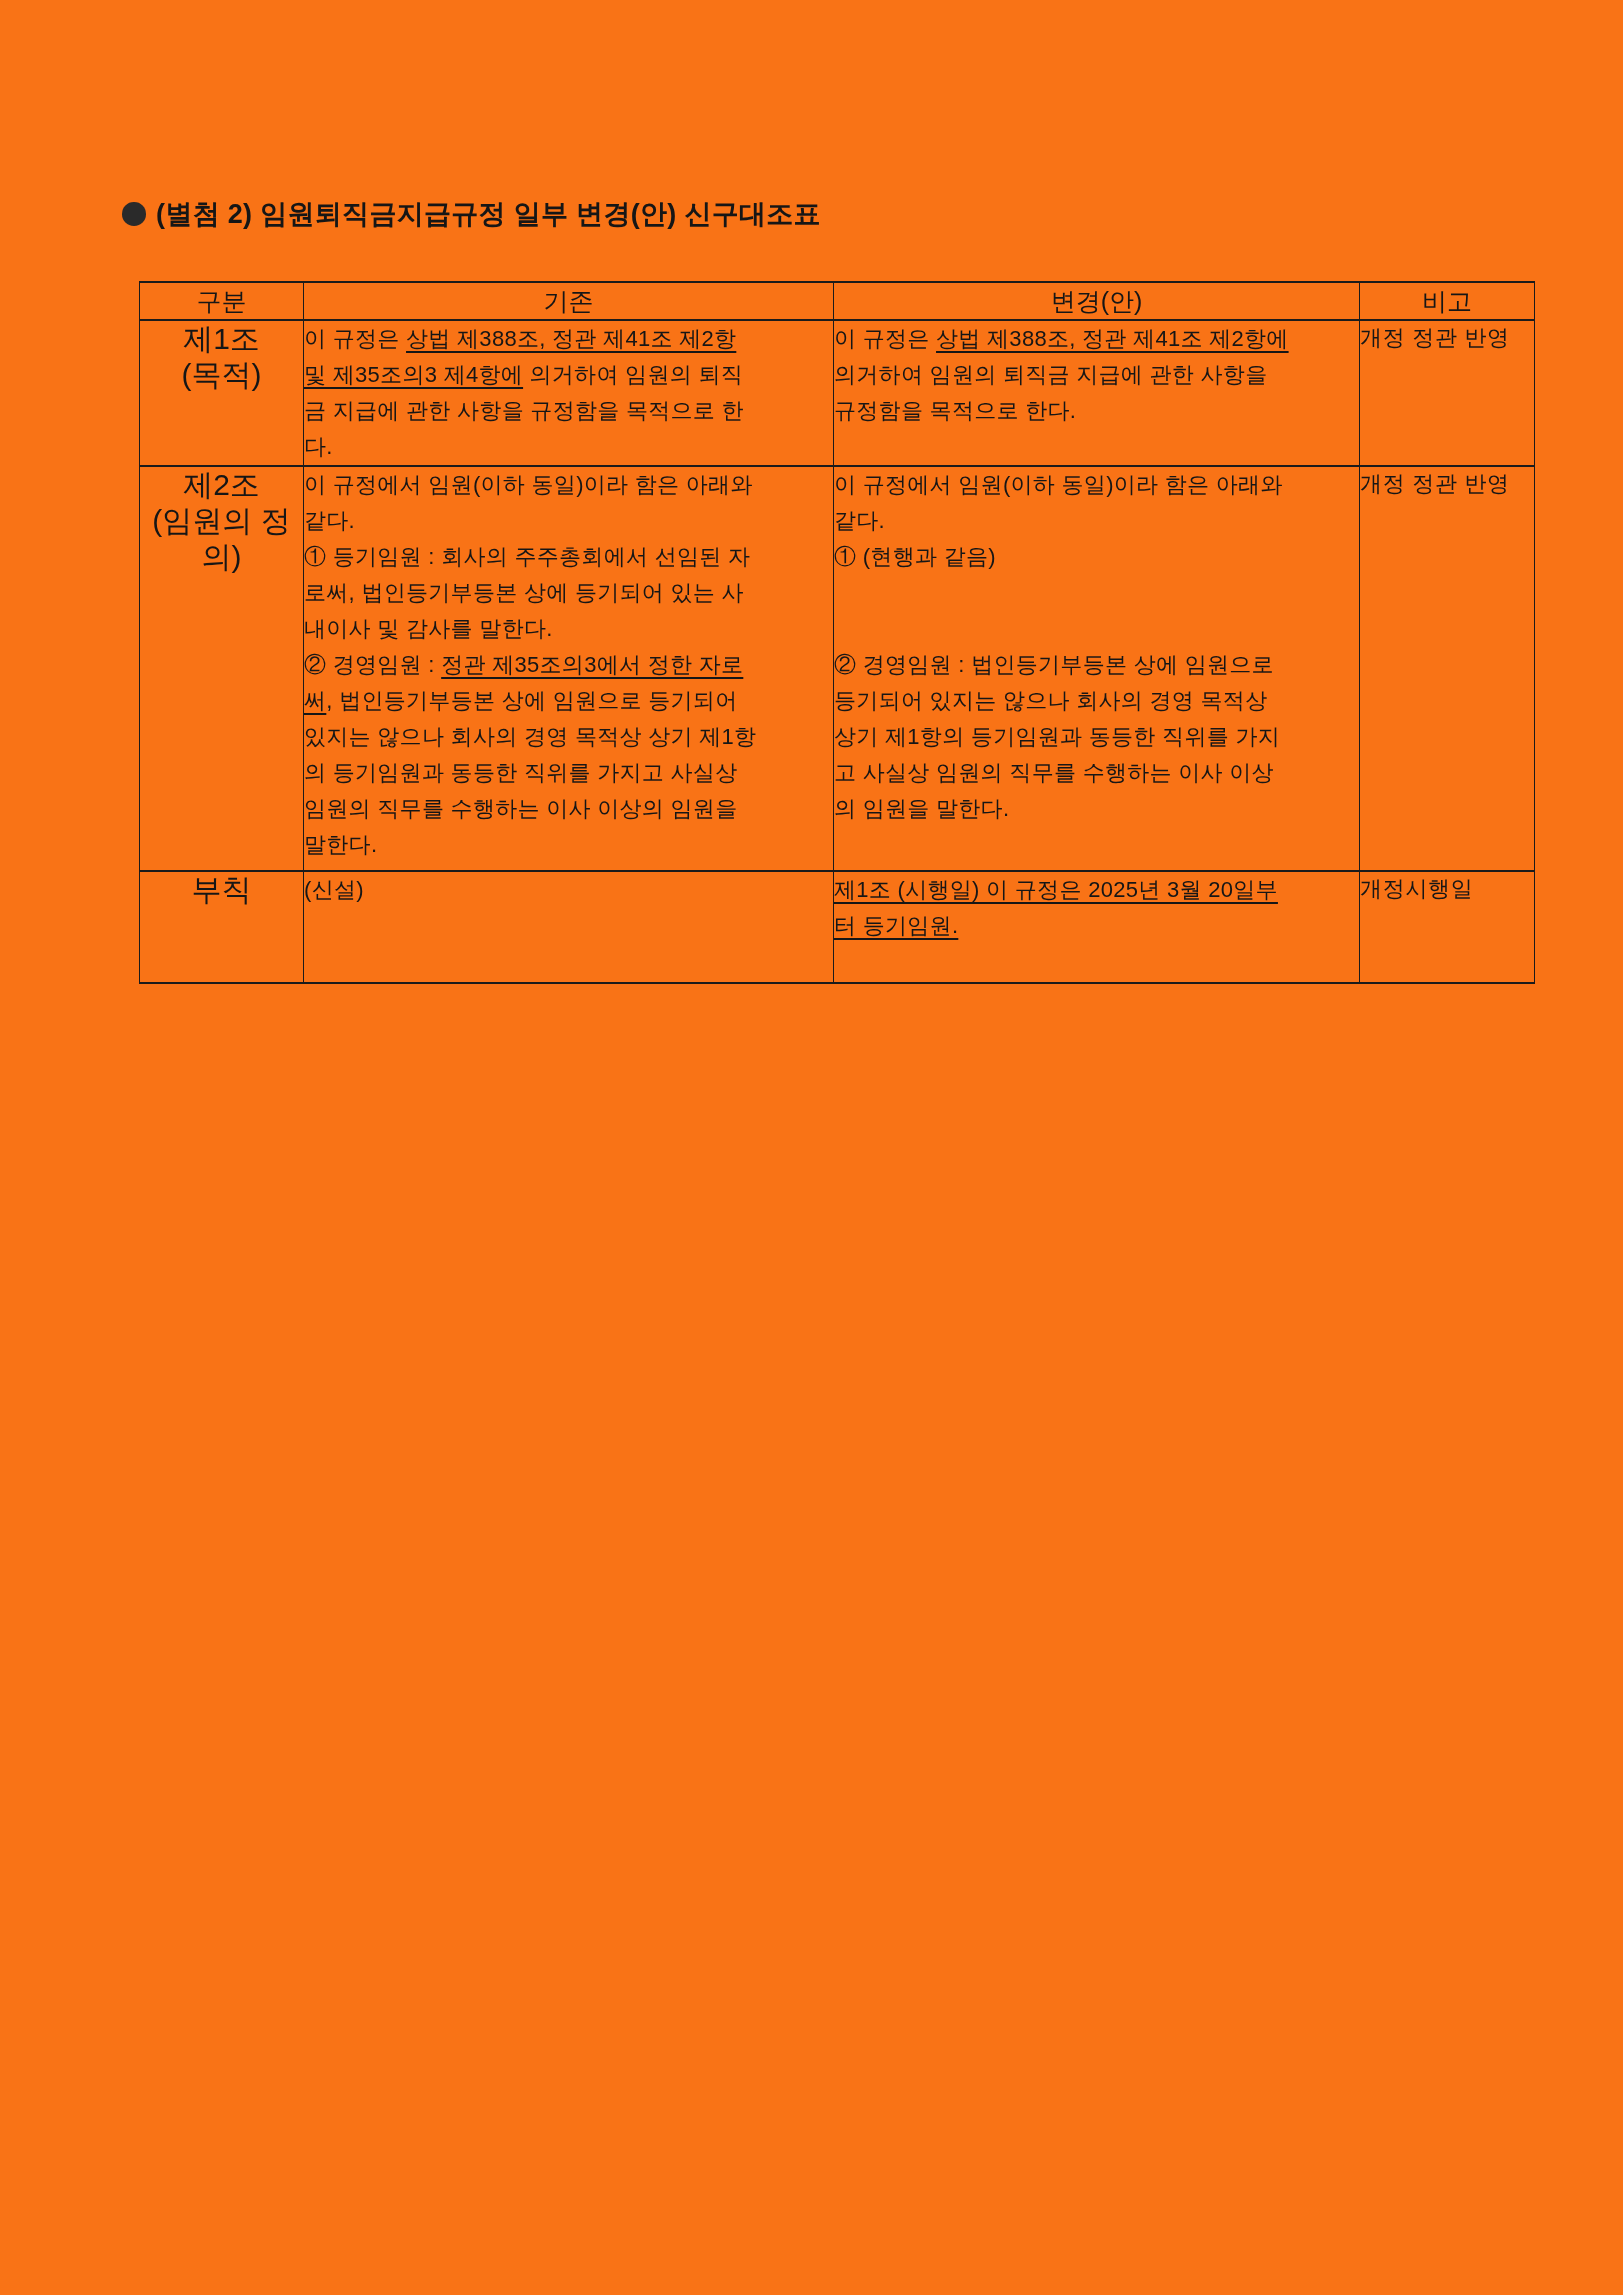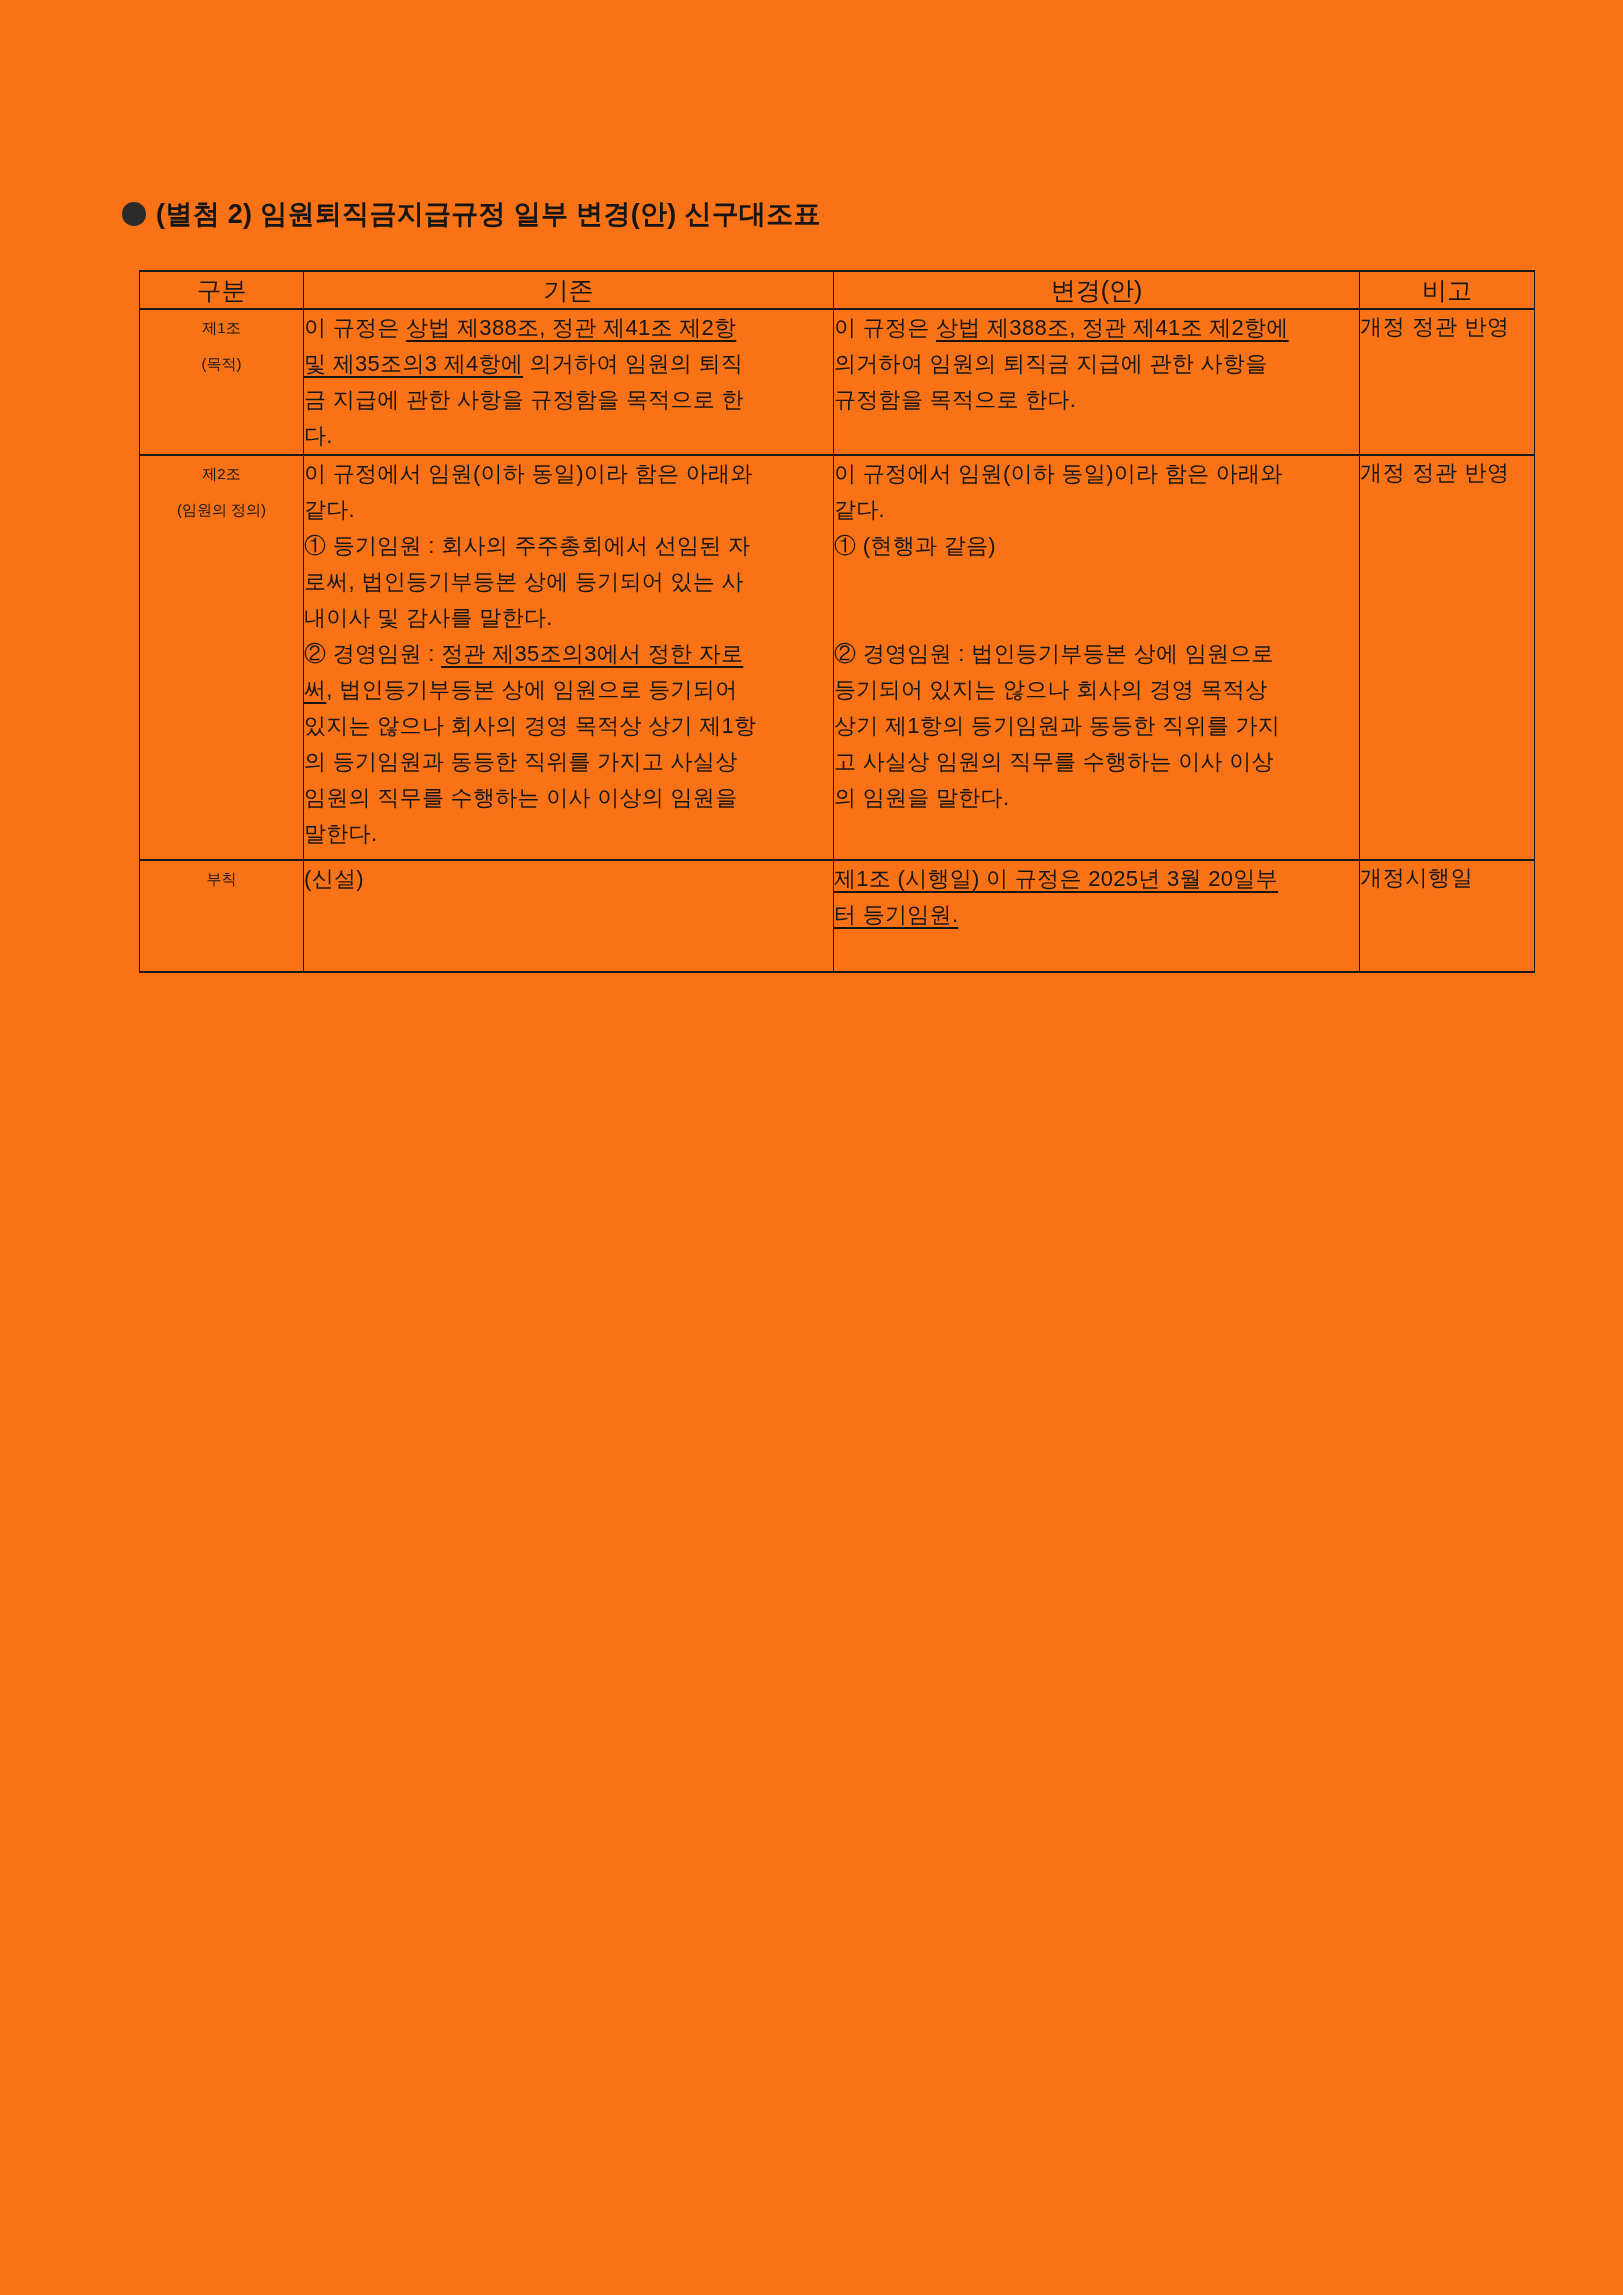--- a/index.html
+++ b/index.html
@@ -38,21 +38,21 @@
     width: 23.6px;
     height: 23.6px;
     border-radius: 50%;
     background: #2a2a2a;
     flex: 0 0 auto;
   }
   
   table.doc-table {
     position: absolute;
     left: 139px;
-    top: 270px;
+    top: 281px;
     width: 1394px;
     border-collapse: collapse;
     table-layout: fixed;
   }
   .doc-table col.c-cat  { width: 164px; }
   .doc-table col.c-old  { width: 530px; }
   .doc-table col.c-new  { width: 526px; }
   .doc-table col.c-note { width: 175px; }
 
   .doc-table th, .doc-table td {
@@ -80,21 +80,21 @@
     font-size: 22px;
     line-height: 36px;
     padding: 3.3px 7.9px 0 9.2px;
     white-space: pre-wrap;
     overflow-wrap: break-word;
     letter-spacing: 0.3px;
   }
   .cat {
     text-align: center;
     white-space: pre-line;
-    font-size: 15px;
+    font-size: 30px;
     line-height: 36px;
     padding: 5.2px 1.3px 0 1.3px;
     letter-spacing: 0;
   }
   .note {
     text-align: left;
     font-size: 22px;
     line-height: 33px;
     padding: 7.9px 3.9px 0 3.9px;
     white-space: pre-line;

